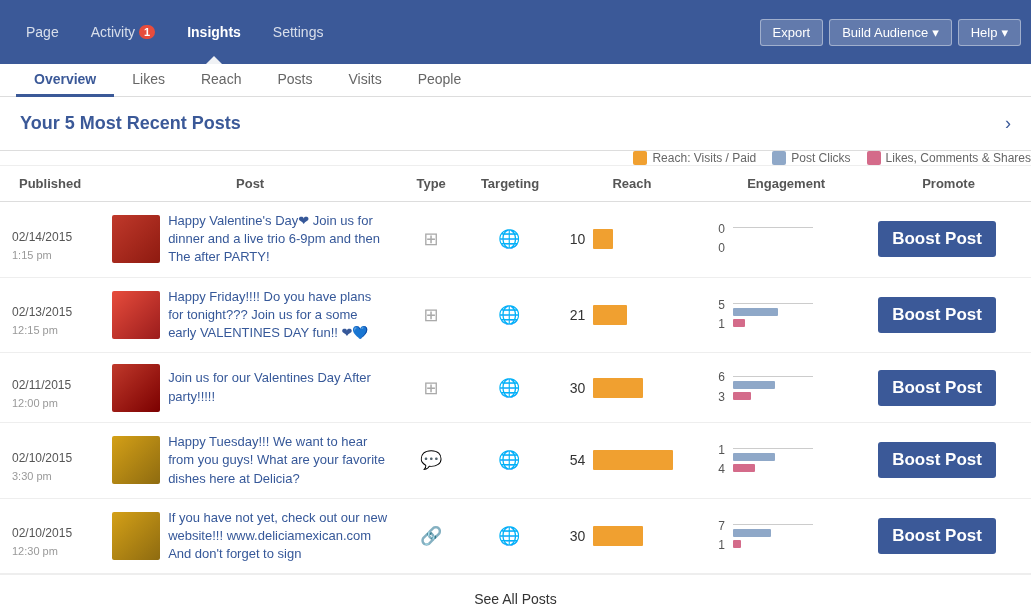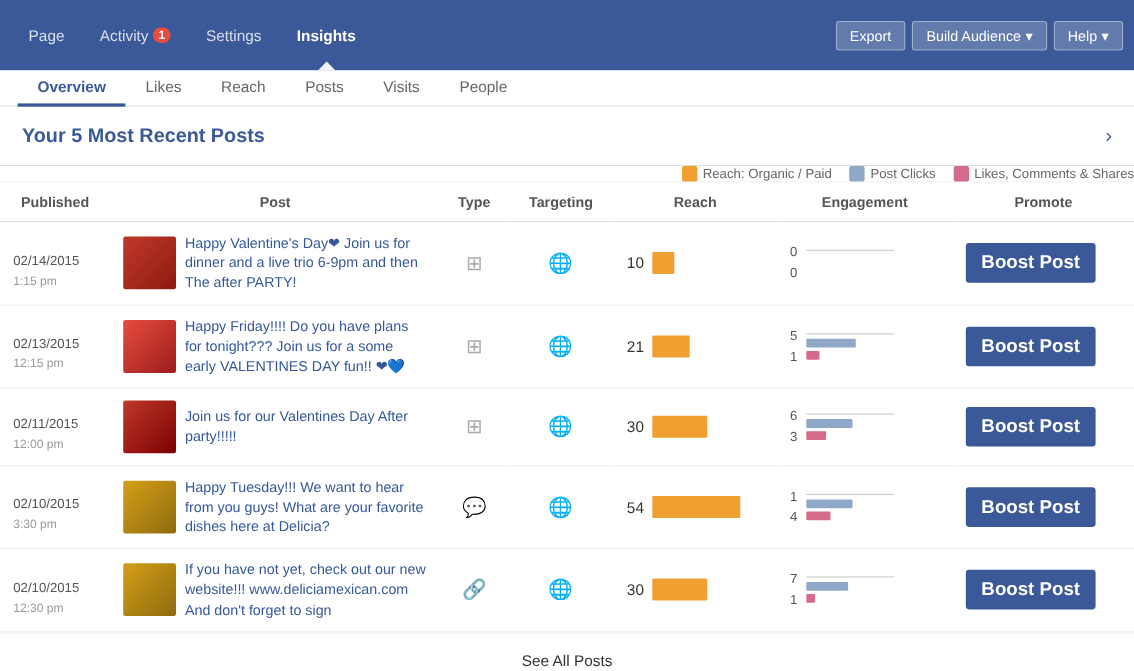--- a/index.html
+++ b/index.html
@@ -210,25 +210,25 @@
 
 <div class="top-nav">
   <div class="top-nav-left">
     <div class="top-nav-item">
       <span>Page</span>
     </div>
     <div class="top-nav-item">
       <span>Activity</span>
       <span class="badge">1</span>
     </div>
+    <div class="top-nav-item active">
+      <span>Insights</span>
+    </div>
     <div class="top-nav-item">
       <span>Settings</span>
-    </div>
-    <div class="top-nav-item active">
-      <span>Insights</span>
     </div>
   </div>
   <div class="top-nav-right">
     <button class="top-nav-btn">
       <span>Export</span>
     </button>
     <button class="top-nav-btn">
       <span>Build Audience</span>
       <span>▾</span>
     </button>
@@ -263,21 +263,21 @@
 <div class="main">
 
   <div class="section-header">
     <span class="section-title">Your 5 Most Recent Posts</span>
     <span class="section-arrow">›</span>
   </div>
 
   <div class="legend-bar">
     <div class="legend-item">
       <div class="legend-color" style="background:#f0a030;"></div>
-      <span>Reach: Organic / Paid</span>
+      <span>Reach: Visits / Paid</span>
     </div>
     <div class="legend-item">
       <div class="legend-color" style="background:#8fa8c8;"></div>
       <span>Post Clicks</span>
     </div>
     <div class="legend-item">
       <div class="legend-color" style="background:#d46b8a;"></div>
       <span>Likes, Comments &amp; Shares</span>
     </div>
   </div>

